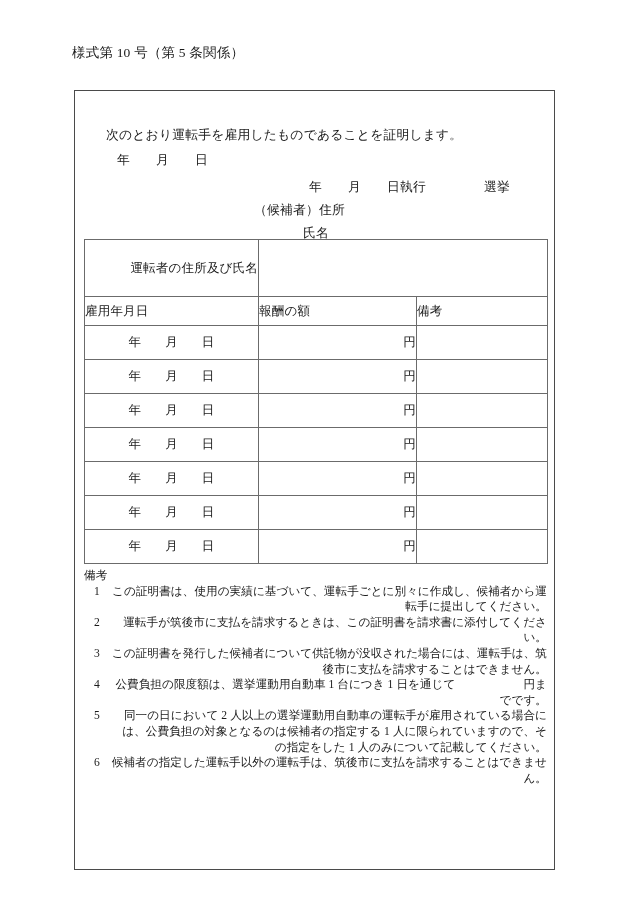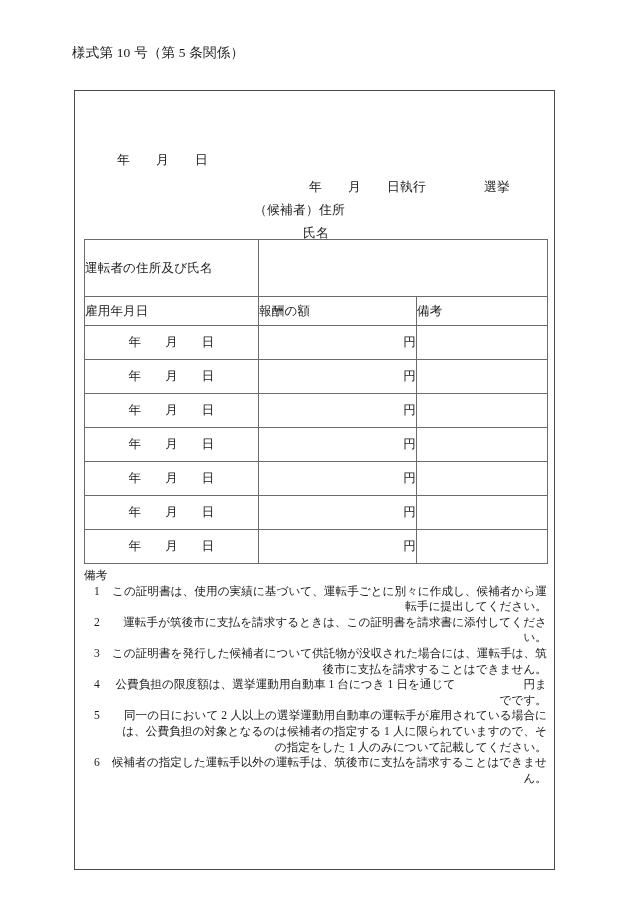--- a/index.html
+++ b/index.html
@@ -114,21 +114,21 @@
   table.main-table td {
     border: 1px solid #6b6b6b;
     font-size: 12.5px;
     letter-spacing: 0.2px;
     padding: 0;
   }
   .col-a { width: 174px; }
   .col-b { width: 158px; }
   .col-c { width: 131px; }
 
-  .row-addr td { height: 56px; text-align: left; vertical-align: middle; }
+  .row-addr td { height: 56px; text-align: right; vertical-align: middle; }
   .row-head td { height: 28px; text-align: left; vertical-align: middle; }
   .row-data td { height: 33px; vertical-align: middle; }
 
   .cell-date {
     text-align: center;
     white-space: nowrap;
     padding-left: 22px;
   }
   .cell-date span.g { display: inline-block; width: 24px; }
   .cell-yen {
@@ -170,20 +170,21 @@
 <body>
 
 <div class="page">
 
   <div class="form-no">様式第 10 号（第 5 条関係）</div>
   <div class="sub-no">その 3</div>
 
   <div class="outer-box">
 
 
+    <div class="intro">次のとおり運転手を雇用したものであることを証明します。</div>
 
     <div class="date-line">
       <span>年</span><span class="gap"></span><span>月</span><span class="gap"></span><span>日</span>
     </div>
 
     <div class="exec-line">
       <span>年</span><span class="g1"></span><span>月</span><span class="g1"></span><span>日執行</span><span class="g2"></span><span>選挙</span>
     </div>
 
     <div class="cand-line">（候補者）住所</div>

